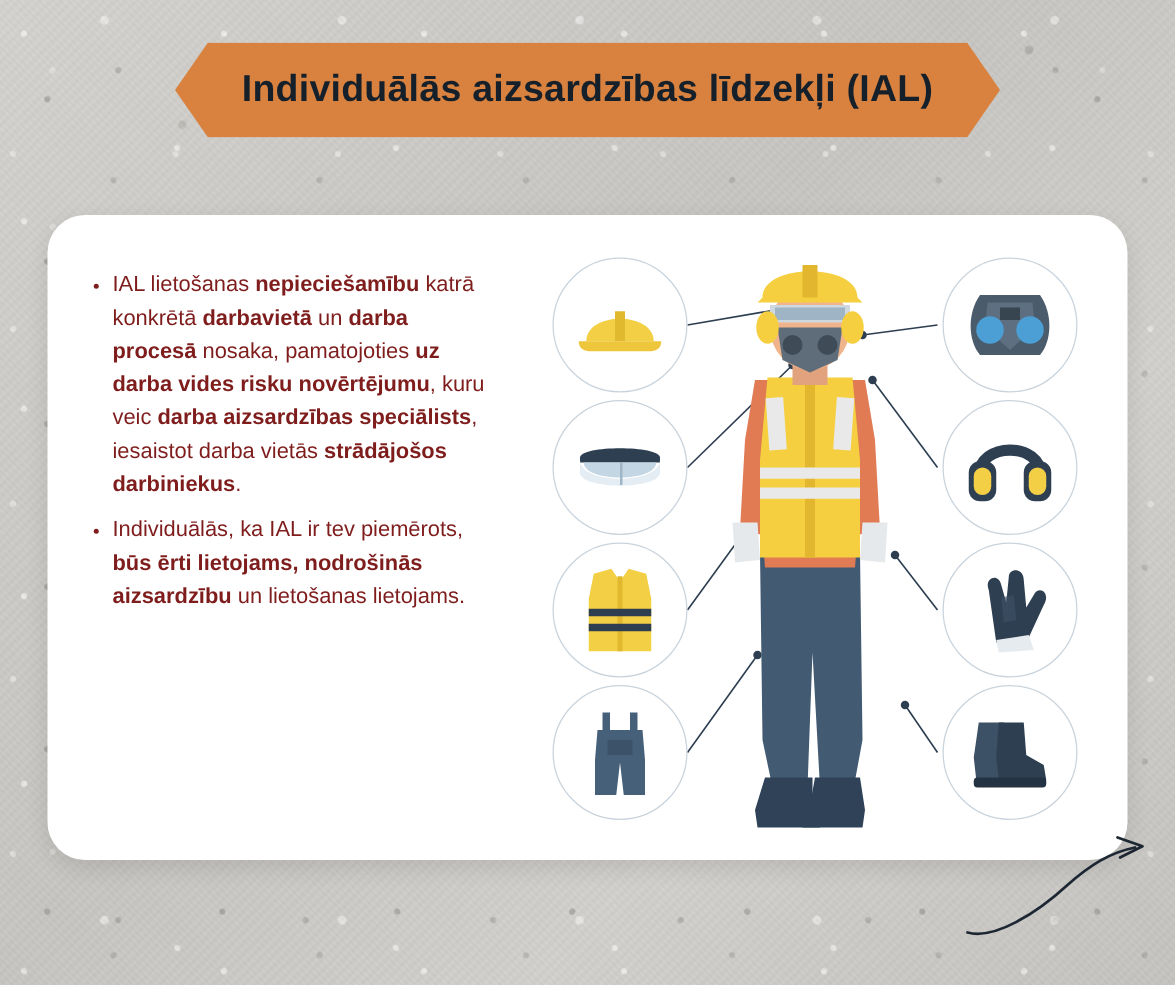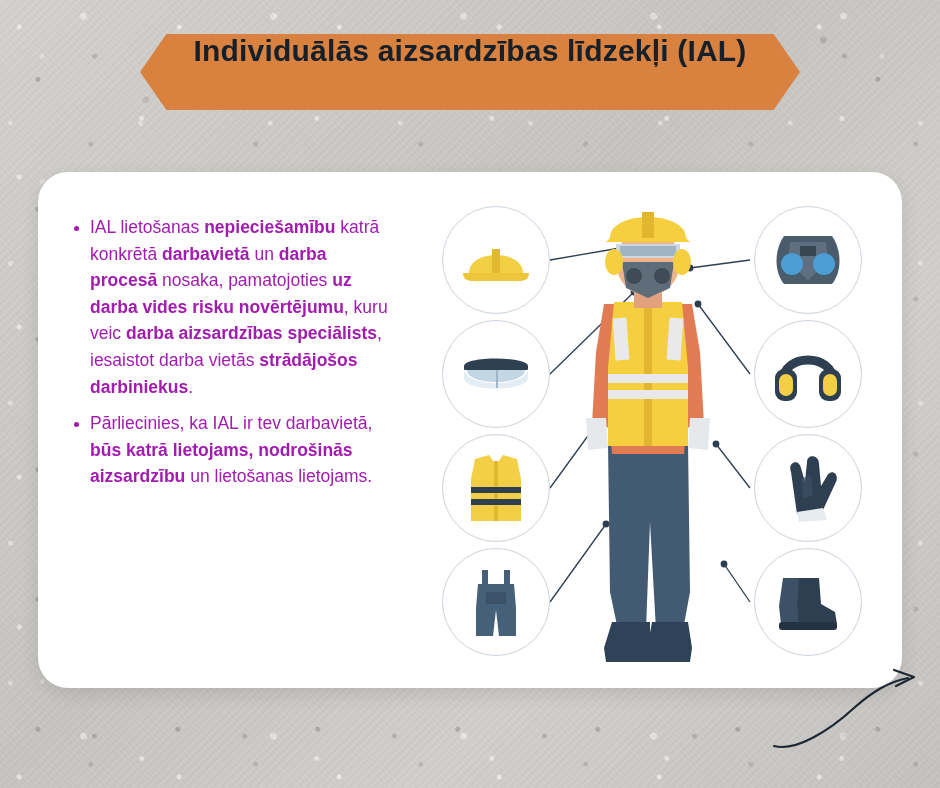--- a/index.html
+++ b/index.html
@@ -49,21 +49,21 @@
   
   .banner {
     position: absolute;
     left: 140px;
     top: 34px;
     width: 660px;
     height: 76px;
     background: #d9823f;
     color: #17202a;
     display: flex;
-    align-items: flex-start;
+    align-items: center;
     justify-content: center;
     clip-path: polygon(0 0, 100% 0, 100% 100%, 0 100%, 0 100%);
     -webkit-clip-path: polygon(4% 0, 96% 0, 100% 50%, 96% 100%, 4% 100%, 0 50%);
     clip-path: polygon(4% 0, 96% 0, 100% 50%, 96% 100%, 4% 100%, 0 50%);
   }
   .banner-title {
     font-size: 30px;
     font-weight: bold;
     letter-spacing: .2px;
     color: #15202b;
@@ -84,21 +84,21 @@
     box-shadow: 0 6px 18px rgba(0,0,0,0.10);
     overflow: hidden;
   }
 
   
   .text-col {
     position: absolute;
     left: 30px;
     top: 42px;
     width: 330px;
-    color: #a21caf;
+    color: #7f1d1d;
     font-size: 17.5px;
     line-height: 1.52;
   }
   ul.bullets {
     margin: 0;
     padding-left: 22px;
   }
   ul.bullets li {
     margin-bottom: 10px;
   }
@@ -147,21 +147,21 @@
 
 <div class="banner">
   <div class="banner-title">Individuālās aizsardzības līdzekļi (IAL)</div>
 </div>
 
 <div class="card">
 
   <div class="text-col">
     <ul class="bullets">
       <li id="li-0"><span>IAL lietošanas </span><span class="b">nepieciešamību</span><span> katrā konkrētā </span><span class="b">darbavietā</span><span> un </span><span class="b">darba procesā</span><span> nosaka, pamatojoties </span><span class="b">uz darba vides risku novērtējumu</span><span>, kuru veic </span><span class="b">darba aizsardzības speciālists</span><span>, iesaistot darba vietās </span><span class="b">strādājošos darbiniekus</span><span>.</span></li>
-      <li id="li-1"><span>Pārliecinies, ka IAL ir tev darbavietā, </span><span class="b">būs katrā lietojams, nodrošinās aizsardzību</span><span> un lietošanas lietojams.</span></li>
+      <li id="li-1"><span>Individuālās, ka IAL ir tev piemērots, </span><span class="b">būs ērti lietojams, nodrošinās aizsardzību</span><span> un lietošanas lietojams.</span></li>
     </ul>
   </div>
 
   <div class="diagram">
 
     <svg width="504" height="516" style="position:absolute;left:0;top:0;">
       <g stroke="#2c3e50" stroke-width="1.3" fill="none">
 
         <line x1="152" y1="88" x2="222" y2="76"></line>
         <line x1="152" y1="202" x2="236" y2="120"></line>

